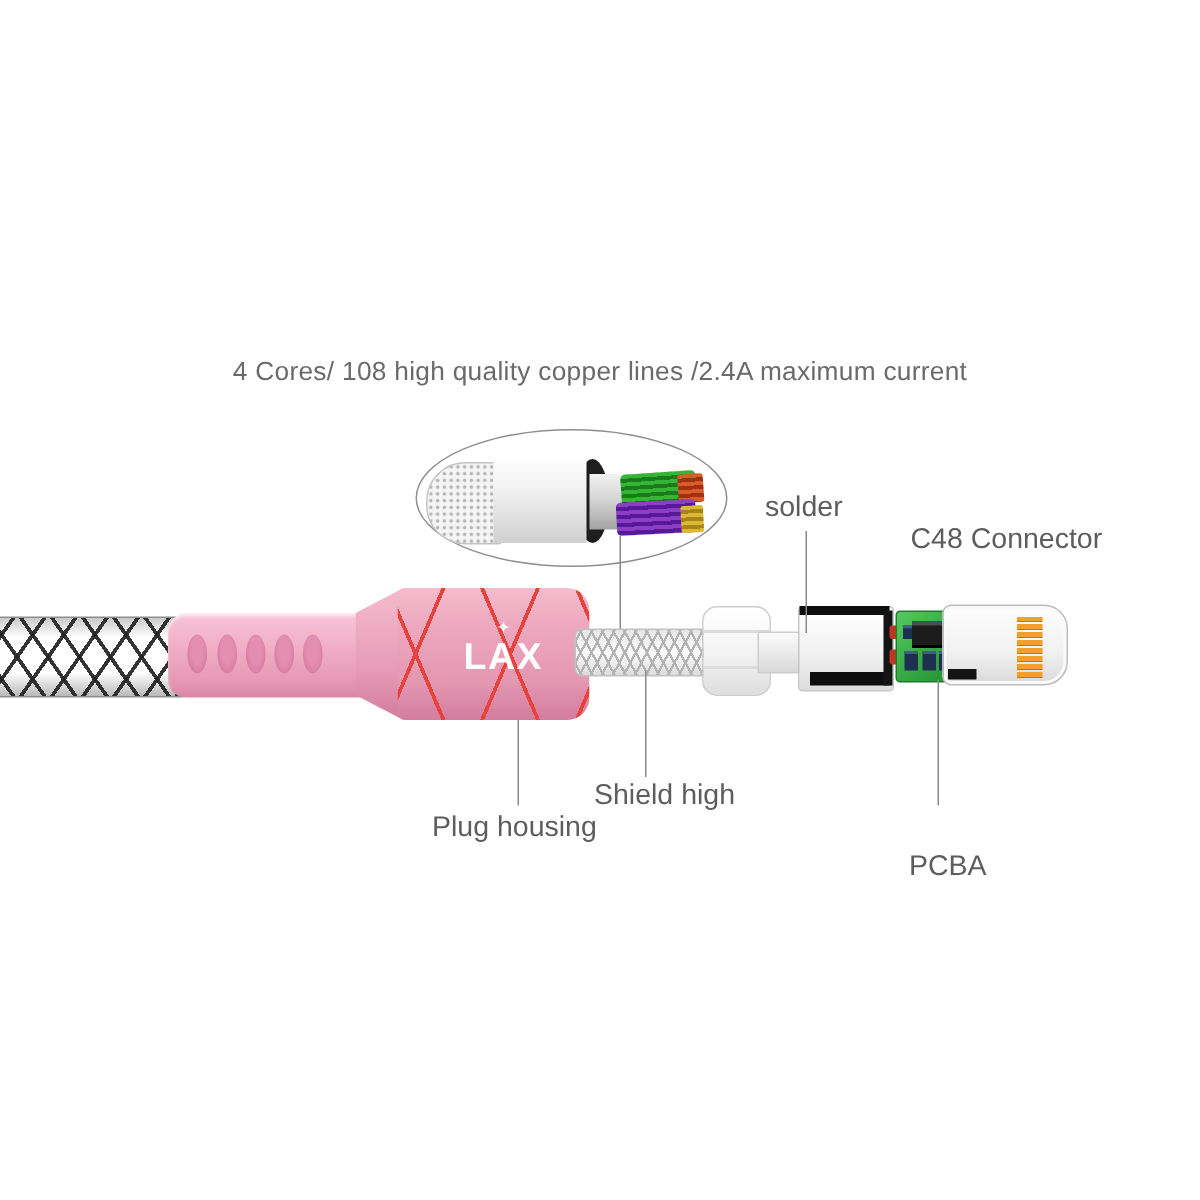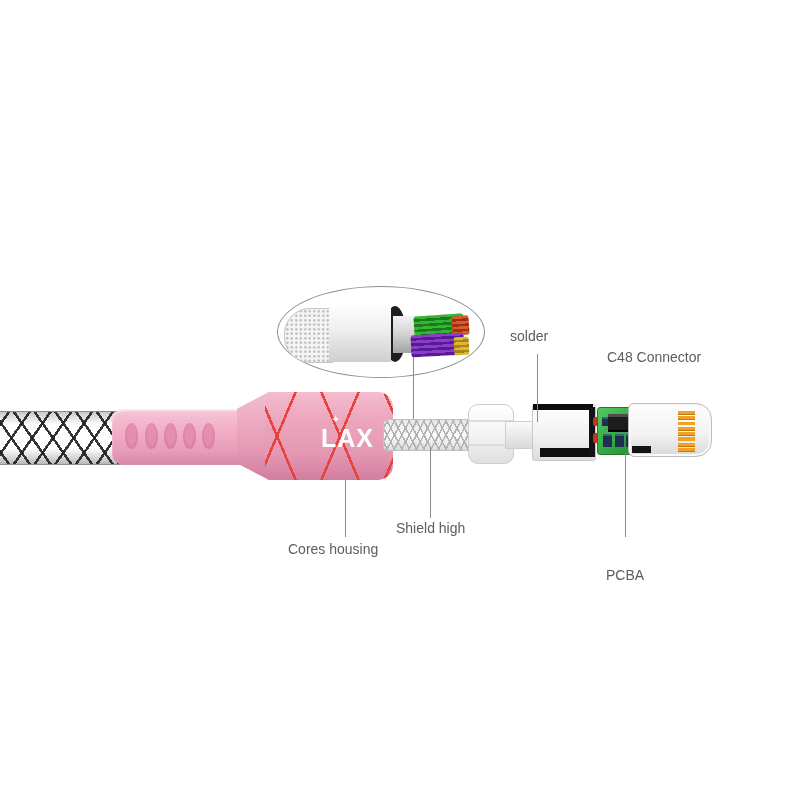--- a/index.html
+++ b/index.html
@@ -1,19 +1,19 @@
 <!DOCTYPE html>
 <html style="--pink: #eda7be; --pink-dark: #d27d9d; --red-line: #e8423c; --pcb-green: #35a844; --gold: #eea227; --wire-green: #35b435; --wire-purple: #8a3fc4; --wire-orange: #d95c28; --wire-yellow: #ddb830; --label-gray: #5d5d5d;"><head>
 <meta charset="utf-8">
 <style>
   html,body{margin:0;padding:0;background:#fff;}
   .stage{position:relative;width:800px;height:800px;background:#fff;overflow:hidden;
          font-family:"Liberation Sans",sans-serif;color:var(--label-gray,#5d5d5d);}
   .abs{position:absolute;}
-  .lbl{position:absolute;font-size:14px;color:var(--label-gray,#5d5d5d);white-space:nowrap;}
+  .lbl{position:absolute;font-size:19px;color:var(--label-gray,#5d5d5d);white-space:nowrap;}
   .leader{position:absolute;width:1px;background:#8a8a8a;}
 
   
   .title{position:absolute;left:0;top:237;width:800px;text-align:center;
          font-size:17.5px;color:#6a6a6a;letter-spacing:.2px;}
   .title{top:237px;}
 
   
   .mag{left:277px;top:286px;width:206px;height:90px;border:1.5px solid #8f8f8f;
        border-radius:50%;background:#fff;}
@@ -53,21 +53,21 @@
       background:radial-gradient(ellipse at 50% 40%,#e48fb2 40%,#d06f97 100%);}
   .flare{left:237px;top:392px;width:32px;height:88px;
       clip-path:polygon(0 19%,100% 0,100% 100%,0 81%);
       background:linear-gradient(180deg,#f4bccd,#e79cb7 60%,#d27d9d);}
   .housing{left:265px;top:392px;width:128px;height:88px;border-radius:5px 15px 15px 5px;overflow:hidden;
       background-image:
         repeating-linear-gradient(113deg,transparent 0 27px,var(--red-line,#e8423c) 27px 29.5px,transparent 29.5px 58px),
         repeating-linear-gradient(67deg,transparent 0 27px,var(--red-line,#e8423c) 27px 29.5px,transparent 29.5px 58px),
         linear-gradient(180deg,#f4bccd 0%,var(--pink,#eda7be) 30%,#e498b2 70%,var(--pink-dark,#d27d9d) 100%);}
   .lax{position:absolute;left:44px;top:34px;color:#fff;font-size:25px;font-weight:bold;
-       letter-spacing:1px;line-height:1;margin-left:12px;}
+       letter-spacing:1px;line-height:1;}
   .lax-star{position:absolute;left:66px;top:22px;color:#fff;font-size:11px;line-height:1;}
 
   
   .shield-wire{left:383px;top:419px;width:92px;height:30px;border:1px solid #c2c2c2;border-radius:5px;
       background-color:#f5f5f5;
       background-image:
         repeating-linear-gradient(62deg,transparent 0 2.5px,#b3b3b3 2.5px 4px,transparent 4px 6.5px),
         repeating-linear-gradient(118deg,transparent 0 2.5px,#b3b3b3 2.5px 4px,transparent 4px 6.5px),
         linear-gradient(180deg,#e6e6e6,#fbfbfb 50%,#dcdcdc);}
 
@@ -98,20 +98,21 @@
       box-shadow:inset 0 0 0 2px #fafafa;}
   .pins{left:678px;top:411px;width:17px;height:42px;
       background:repeating-linear-gradient(180deg,var(--gold,#eea227) 0 3.2px,#c07812 3.2px 3.9px,transparent 3.9px 5.3px);}
   .conn-bar{left:632px;top:446px;width:19px;height:7px;background:#141414;}
 </style>
 </head>
 <body>
 
 <div class="stage">
 
+  <div class="title">4 Cores/ 108 high quality copper lines /2.4A maximum current</div>
 
   <div class="abs mag"></div>
   <div class="abs sheath"></div>
   <div class="abs jacket-open"></div>
   <div class="abs jacket"></div>
   <div class="abs inner-shield"></div>
   <div class="abs bundle-green"></div>
   <div class="abs tip-orange"></div>
   <div class="abs bundle-purple"></div>
   <div class="abs tip-yellow"></div>
@@ -158,17 +159,17 @@
   <div class="abs pins"></div>
   <div class="abs conn-bar"></div>
 
   <div class="leader" style="left:537px;top:354px;height:68px;"></div>
   <div class="leader" style="left:345px;top:480px;height:57px;"></div>
   <div class="leader" style="left:430px;top:447px;height:71px;"></div>
   <div class="leader" style="left:625px;top:453px;height:84px;"></div>
 
   <div class="lbl" style="left:510px;top:328px;">solder</div>
   <div class="lbl" style="left:607px;top:349px;">C48 Connector</div>
-  <div class="lbl" style="left:288px;top:541px;">Cores housing</div>
+  <div class="lbl" style="left:288px;top:541px;">Plug housing</div>
   <div class="lbl" style="left:396px;top:520px;">Shield high</div>
   <div class="lbl" style="left:606px;top:567px;">PCBA</div>
 
 </div>
 
 </body></html>

